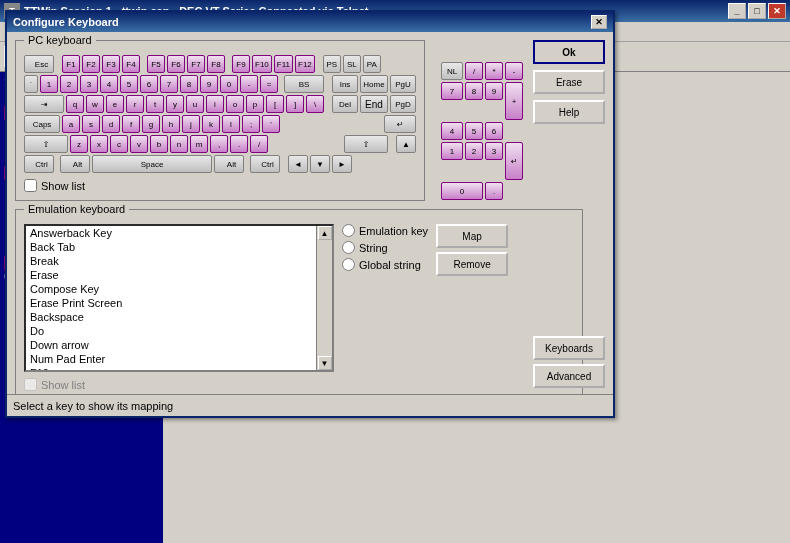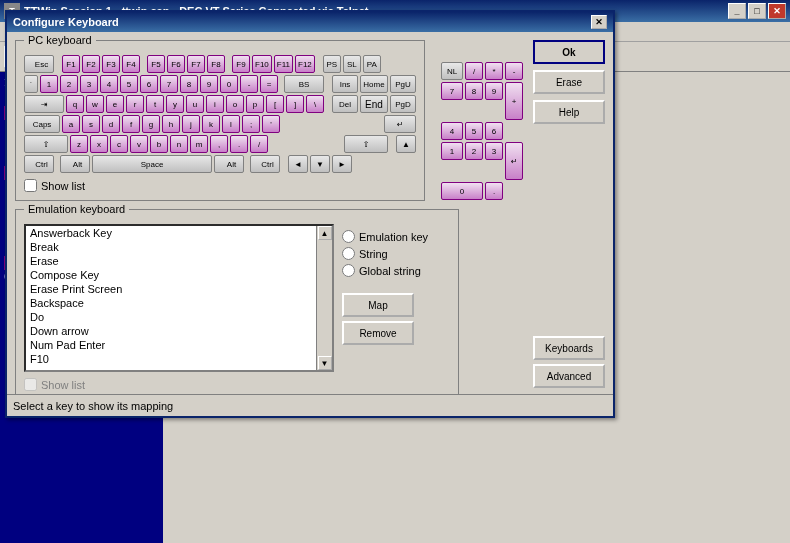--- a/index.html
+++ b/index.html
@@ -494,45 +494,46 @@
         <div class="key" style="min-width:18px;">3</div>
         <div class="key" style="min-width:18px;height:38px;">↵</div>
       </div>
 
       <div style="display:flex;gap:2px;margin-bottom:2px;margin-top:-20px;">
         <div class="key" style="min-width:42px;margin-top:20px;">0</div>
         <div class="key" style="min-width:18px;margin-top:20px;">.</div>
       </div>
     </div>
 
-    <div class="group-box" style="width:444px; margin-top:4px;">
+    <div class="group-box" style="width:568px; margin-top:4px;">
       <span class="group-box-label">Emulation keyboard</span>
 
       <div style="display:flex;gap:4px;">
         <div class="listbox" style="width:310px;height:148px;display:flex;">
           <div style="flex:1;overflow-y:hidden;">
             <div class="listbox-item">Answerback Key</div>
+            <div class="listbox-item">Back Tab</div>
             <div class="listbox-item">Break</div>
             <div class="listbox-item">Erase</div>
             <div class="listbox-item">Compose Key</div>
             <div class="listbox-item">Erase Print Screen</div>
             <div class="listbox-item">Backspace</div>
             <div class="listbox-item">Do</div>
             <div class="listbox-item">Down arrow</div>
             <div class="listbox-item">Num Pad Enter</div>
             <div class="listbox-item">F10</div>
           </div>
           <div style="width:16px;background:#d4d0c8;border-left:1px solid #808080;display:flex;flex-direction:column;align-items:center;">
             <div style="width:14px;height:14px;background:#d4d0c8;border:1px outset #fff;display:flex;align-items:center;justify-content:center;font-size:8px;cursor:pointer;">▲</div>
             <div style="flex:1;background:#c0c0c0;margin:1px 1px;"></div>
             <div style="width:14px;height:14px;background:#d4d0c8;border:1px outset #fff;display:flex;align-items:center;justify-content:center;font-size:8px;cursor:pointer;">▼</div>
           </div>
         </div>
 
-        <div style="display:flex;flex-direction:column;gap:16px;margin-left:4px;margin-top:6px;">
+        <div style="display:flex;gap:8px;margin-left:4px;">
           <div class="radio-group">
             <label class="radio-item">
               <input type="radio" name="emulation-type" class="radio-input" style="">
               <span>Emulation key</span>
             </label>
             <label class="radio-item">
               <input type="radio" name="emulation-type" class="radio-input" style="">
               <span>String</span>
             </label>
             <label class="radio-item">

